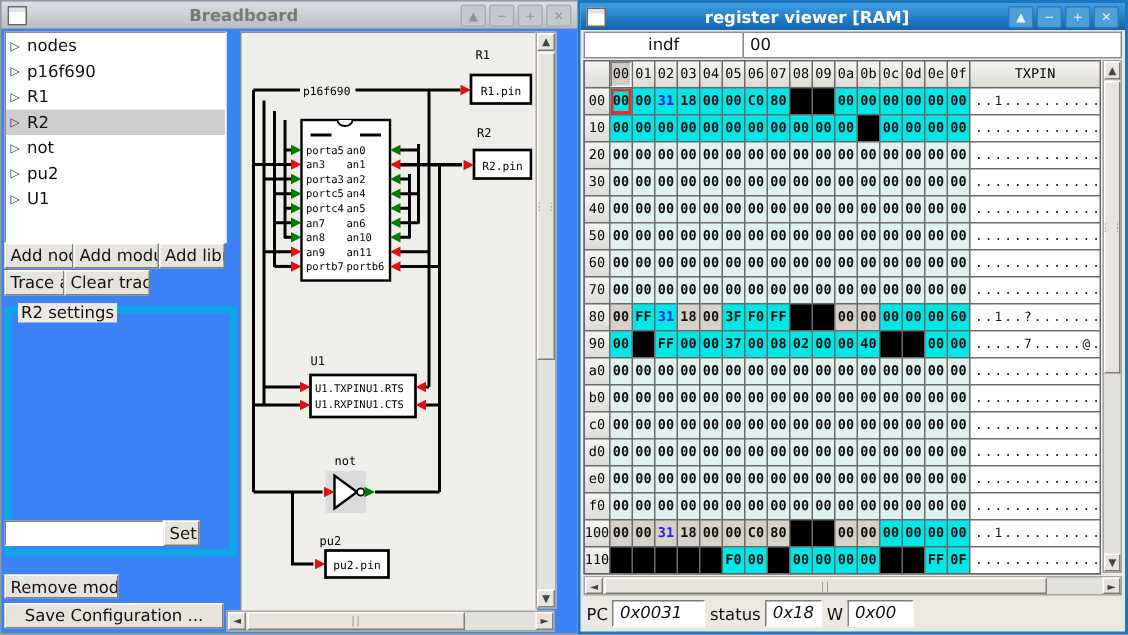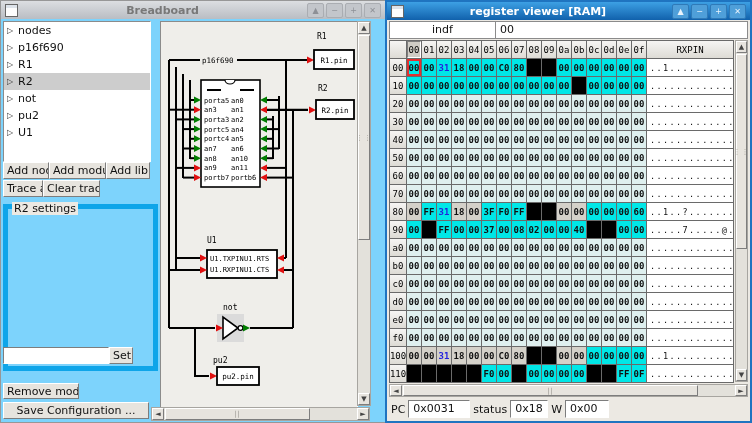--- a/index.html
+++ b/index.html
@@ -1,20 +1,20 @@
 <!DOCTYPE html>
 <html><head>
 <meta charset="utf-8">
 <style>
   html,body{margin:0;padding:0;}
   body{width:752px;height:423px;position:relative;overflow:hidden;background:#d4d0c8;
        font-family:"DejaVu Sans","Liberation Sans",sans-serif;font-size:11px;color:#111;}
   .win{position:absolute;box-sizing:border-box;}
   
-  #bb{left:0;top:0;width:386px;height:423px;background:#7dd3fc;border:1px solid #979797;}
+  #bb{left:0;top:0;width:386px;height:423px;background:#3b82f6;border:1px solid #979797;}
   #bb .titlebar{position:absolute;left:0;top:0;right:0;height:18px;
     background:linear-gradient(#dcdee1,#b9bdc3);display:flex;align-items:center;}
   #bb .title{flex:1;text-align:center;font-weight:bold;color:#787878;}
   .winicon{width:11px;height:11px;background:#fdfdfd;border:1px solid #666;margin-left:4px;
     box-shadow:inset 0 3px 0 #dde3ea;}
   .winbtns{display:flex;gap:2px;margin-right:4px;}
   .winbtn{width:15px;height:13px;font-size:8px;line-height:13px;text-align:center;border-radius:2px;
     background:#c3c6cb;color:#8d9096;border:1px solid #aaadb2;}
   #rv .winbtn{background:#4f9fd9;color:#eaf4fc;border:1px solid #2f7ab8;}
   .panel-sunken{border:1px solid;border-color:#8b8b8b #fff #fff #8b8b8b;background:#fff;}
@@ -68,21 +68,21 @@
   .cell.g{background:#d4d1c9;}
   .cell.k{background:#000;}
   .cell.blue{color:#2222dd;}
   .cell.sel{box-shadow:inset 0 0 0 2px #e23030;}
   .ascii{background:#fff;justify-content:flex-start !important;padding-left:3px;
      font-size:8.5px;letter-spacing:1.4px;white-space:pre;font-weight:normal;}
   #rv-vscroll{right:2px;top:38px;width:13px;height:342px;}
   #rv-hscroll{left:2px;right:2px;top:382px;height:13px;}
   #statusbar{position:absolute;left:2px;right:2px;top:397px;height:20px;display:flex;align-items:center;gap:3px;padding-left:2px;}
   .status-box{box-sizing:border-box;background:#fff;border:1px solid;border-color:#7d7d7d #fff #fff #7d7d7d;
-     height:18px;line-height:16px;padding:0 4px;}
+     height:18px;line-height:16px;padding:0 4px;font-style:italic;}
   svg text{font-family:"DejaVu Sans Mono","Liberation Mono",monospace;}
 </style>
 </head>
 <body>
 
 <div class="win" id="bb">
   <div class="titlebar">
     <div class="winicon"></div>
     <div class="title">Breadboard</div>
     <div class="winbtns">
@@ -346,21 +346,21 @@
       <div class="hdr">06</div>
       <div class="hdr">07</div>
       <div class="hdr">08</div>
       <div class="hdr">09</div>
       <div class="hdr">0a</div>
       <div class="hdr">0b</div>
       <div class="hdr">0c</div>
       <div class="hdr">0d</div>
       <div class="hdr">0e</div>
       <div class="hdr">0f</div>
-      <div class="hdr">RXPIN</div>
+      <div class="hdr">TXPIN</div>
       <div class="hdr">00</div>
       <div class="cell c sel">00</div>
       <div class="cell c">00</div>
       <div class="cell c blue">31</div>
       <div class="cell c">18</div>
       <div class="cell c">00</div>
       <div class="cell c">00</div>
       <div class="cell c">C0</div>
       <div class="cell c">80</div>
       <div class="cell k"></div>

